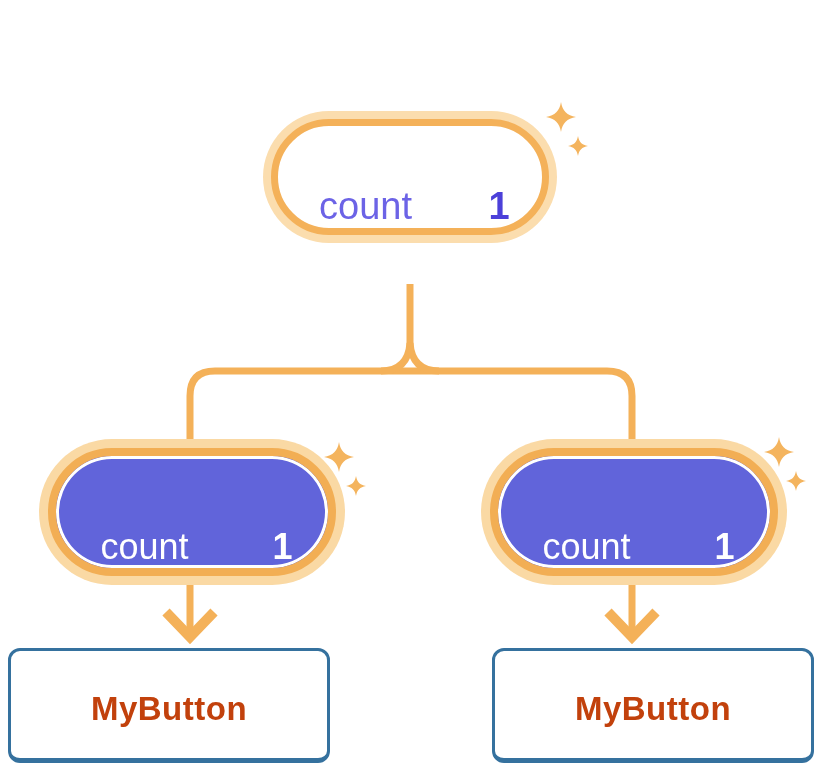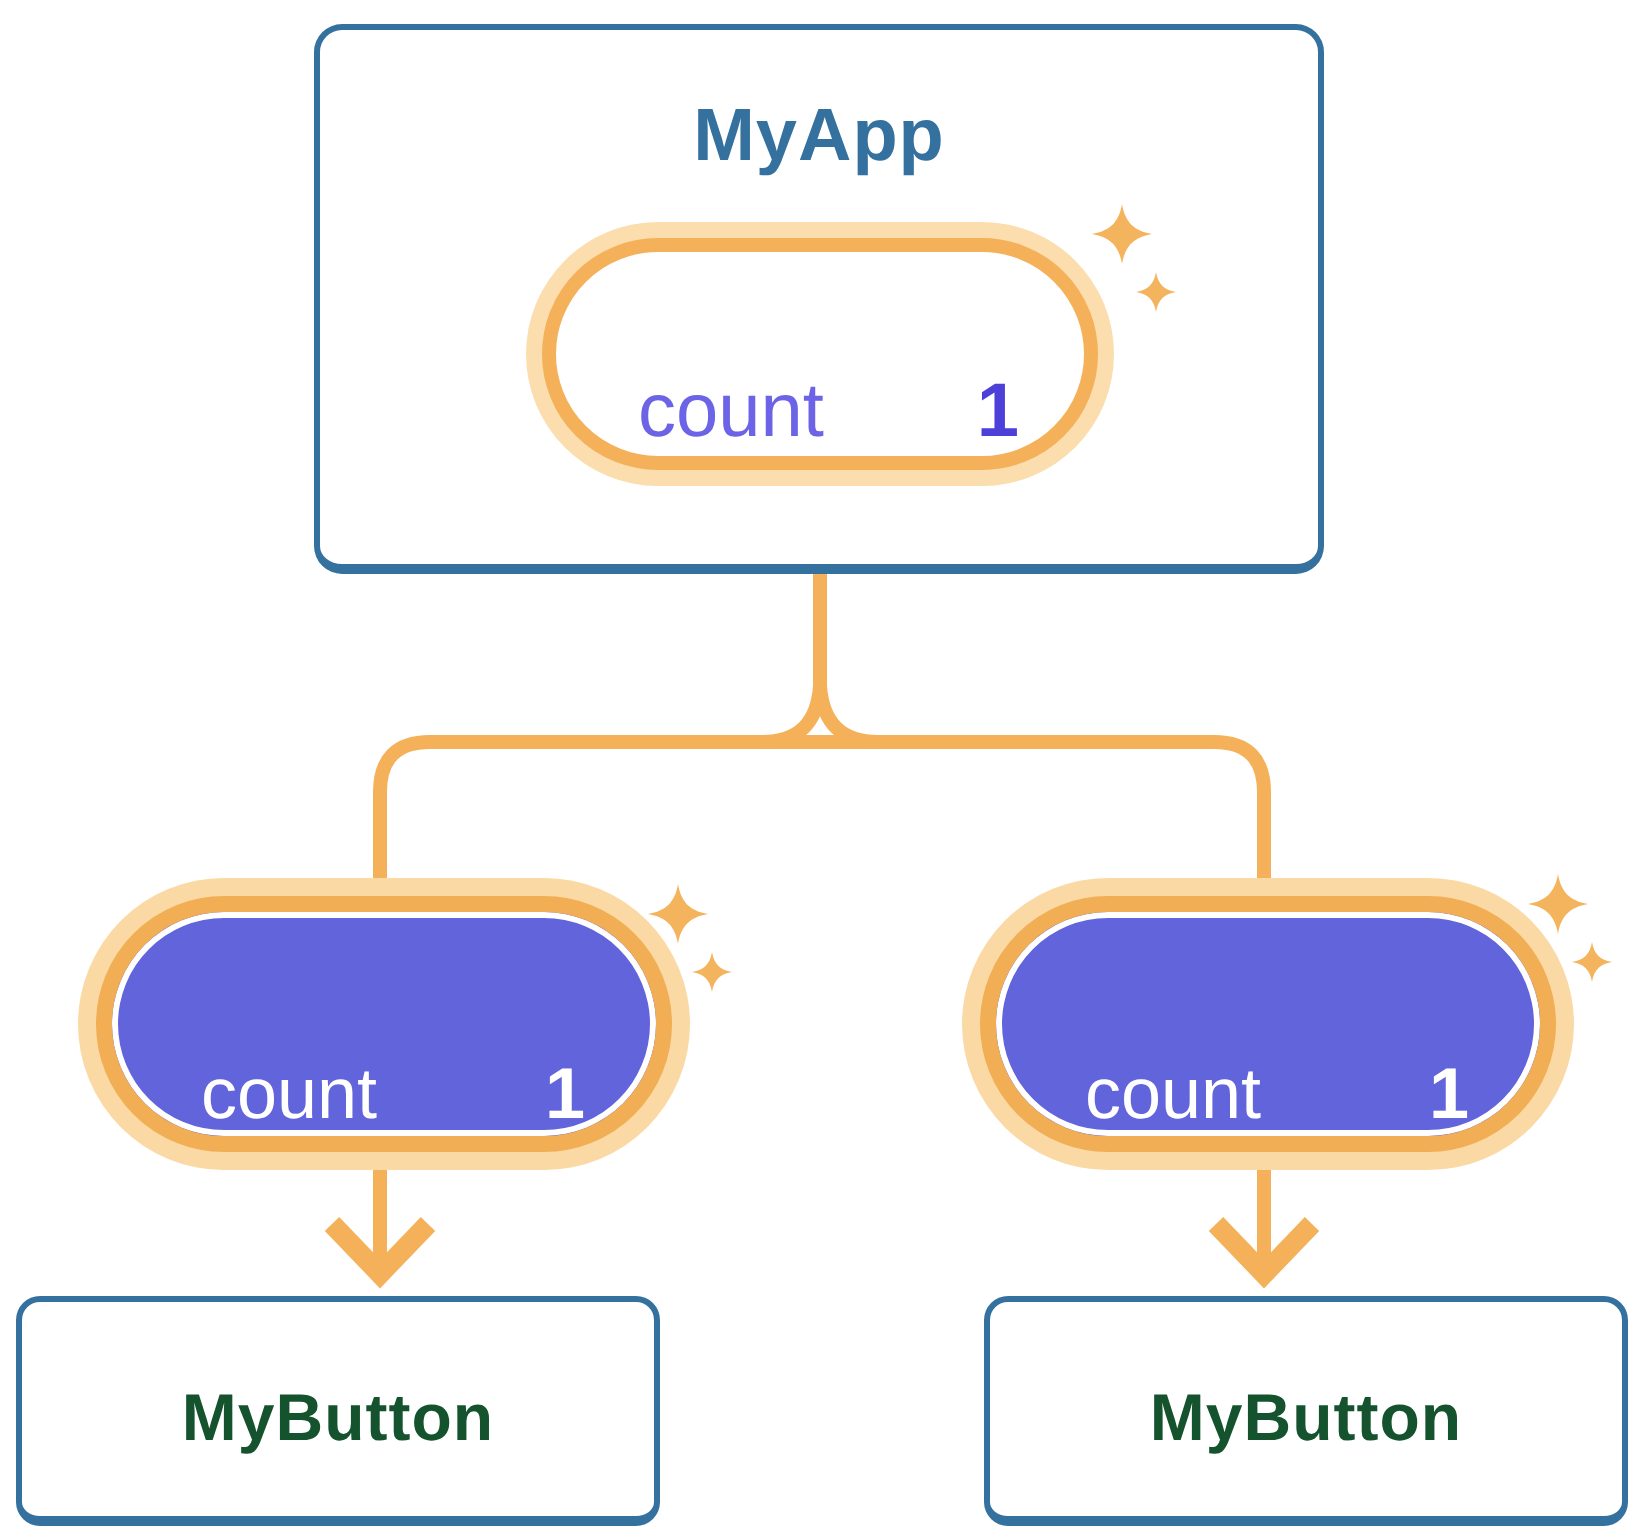--- a/index.html
+++ b/index.html
@@ -54,21 +54,21 @@
     display: flex;
     align-items: center;
     justify-content: center;
     padding-top: 8px;
   }
   .card-child-left  { left: 8px; }
   .card-child-right { left: 492px; }
   .card-child .component-title {
     font-size: 33px;
     font-weight: 700;
-    color: #14532d;
+    color: #c2410c;
     letter-spacing: 0.5px;
   }
 
   
   .pill {
     position: absolute;
     display: flex;
     align-items: flex-end;
     border-radius: 999px;
     z-index: 3;
@@ -141,23 +141,20 @@
 
       <path d="M410 284 L410 347" stroke-width="7"></path>
 
       <path d="M381 371 Q408 371 410 343 Q412 371 439 371" stroke-width="7"></path>
 
       <path d="M166 612 L190 637 L214 612" stroke-width="10"></path>
       <path d="M608 612 L632 637 L656 612" stroke-width="10"></path>
     </g>
   </svg>
 
-  <div class="component-card card-root">
-    <div class="component-title">MyApp</div>
-  </div>
 
   <div class="pill pill-root">
     <div class="pill-name">count</div>
     <div class="pill-divider"></div>
     <div class="pill-value">1</div>
   </div>
 
   <svg class="sparkles sparkles-root" viewBox="0 0 56 66">
     <path fill="#F4B45E" d="M20 3 C21.5 12 26 16.5 35 18 C26 19.5 21.5 24 20 33 C18.5 24 14 19.5 5 18 C14 16.5 18.5 12 20 3 Z"></path>
     <path fill="#F4B45E" d="M37 37 C38 43 41 46 47 47 C41 48 38 51 37 57 C36 51 33 48 27 47 C33 46 36 43 37 37 Z"></path>

